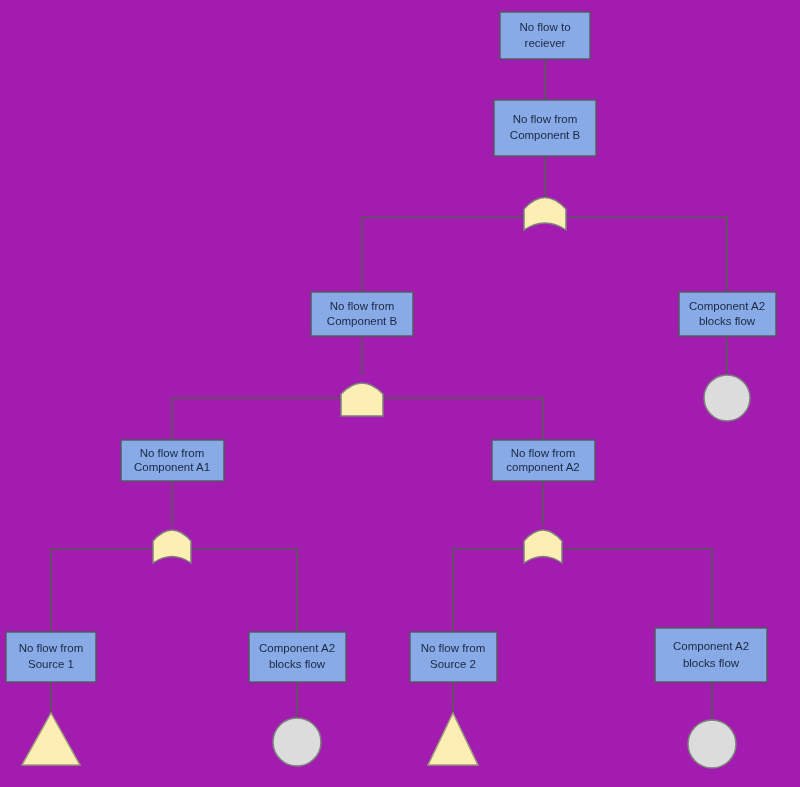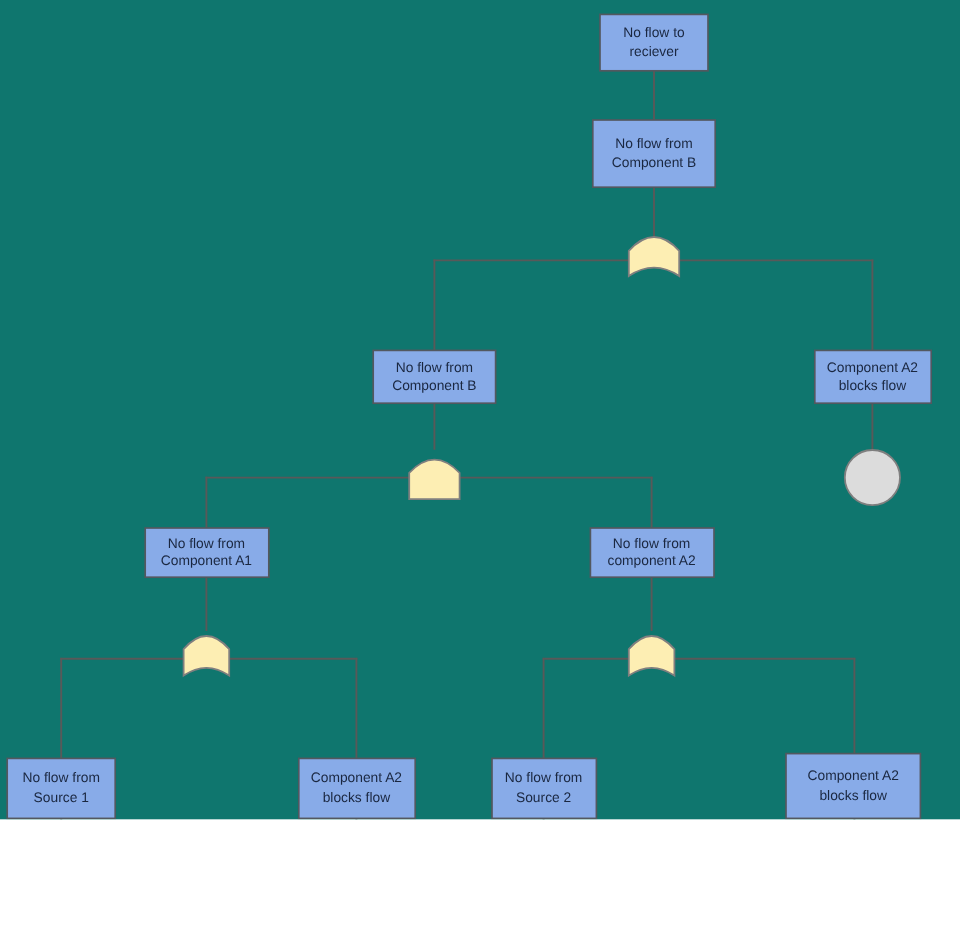--- a/index.html
+++ b/index.html
@@ -6,22 +6,22 @@
     margin: 0;
     padding: 0;
     background: #ffffff;
   }
   body {
     font-family: "Liberation Sans", sans-serif;
   }
   #canvas {
     position: relative;
     width: 800px;
-    height: 683px;
-    background: #0f766e;
+    height: 787px;
+    background: #a21caf;
     overflow: hidden;
   }
   svg.tree {
     display: block;
     width: 800px;
     height: 787px;
   }
   .edge {
     stroke: #595959;
     stroke-width: 1.6;

